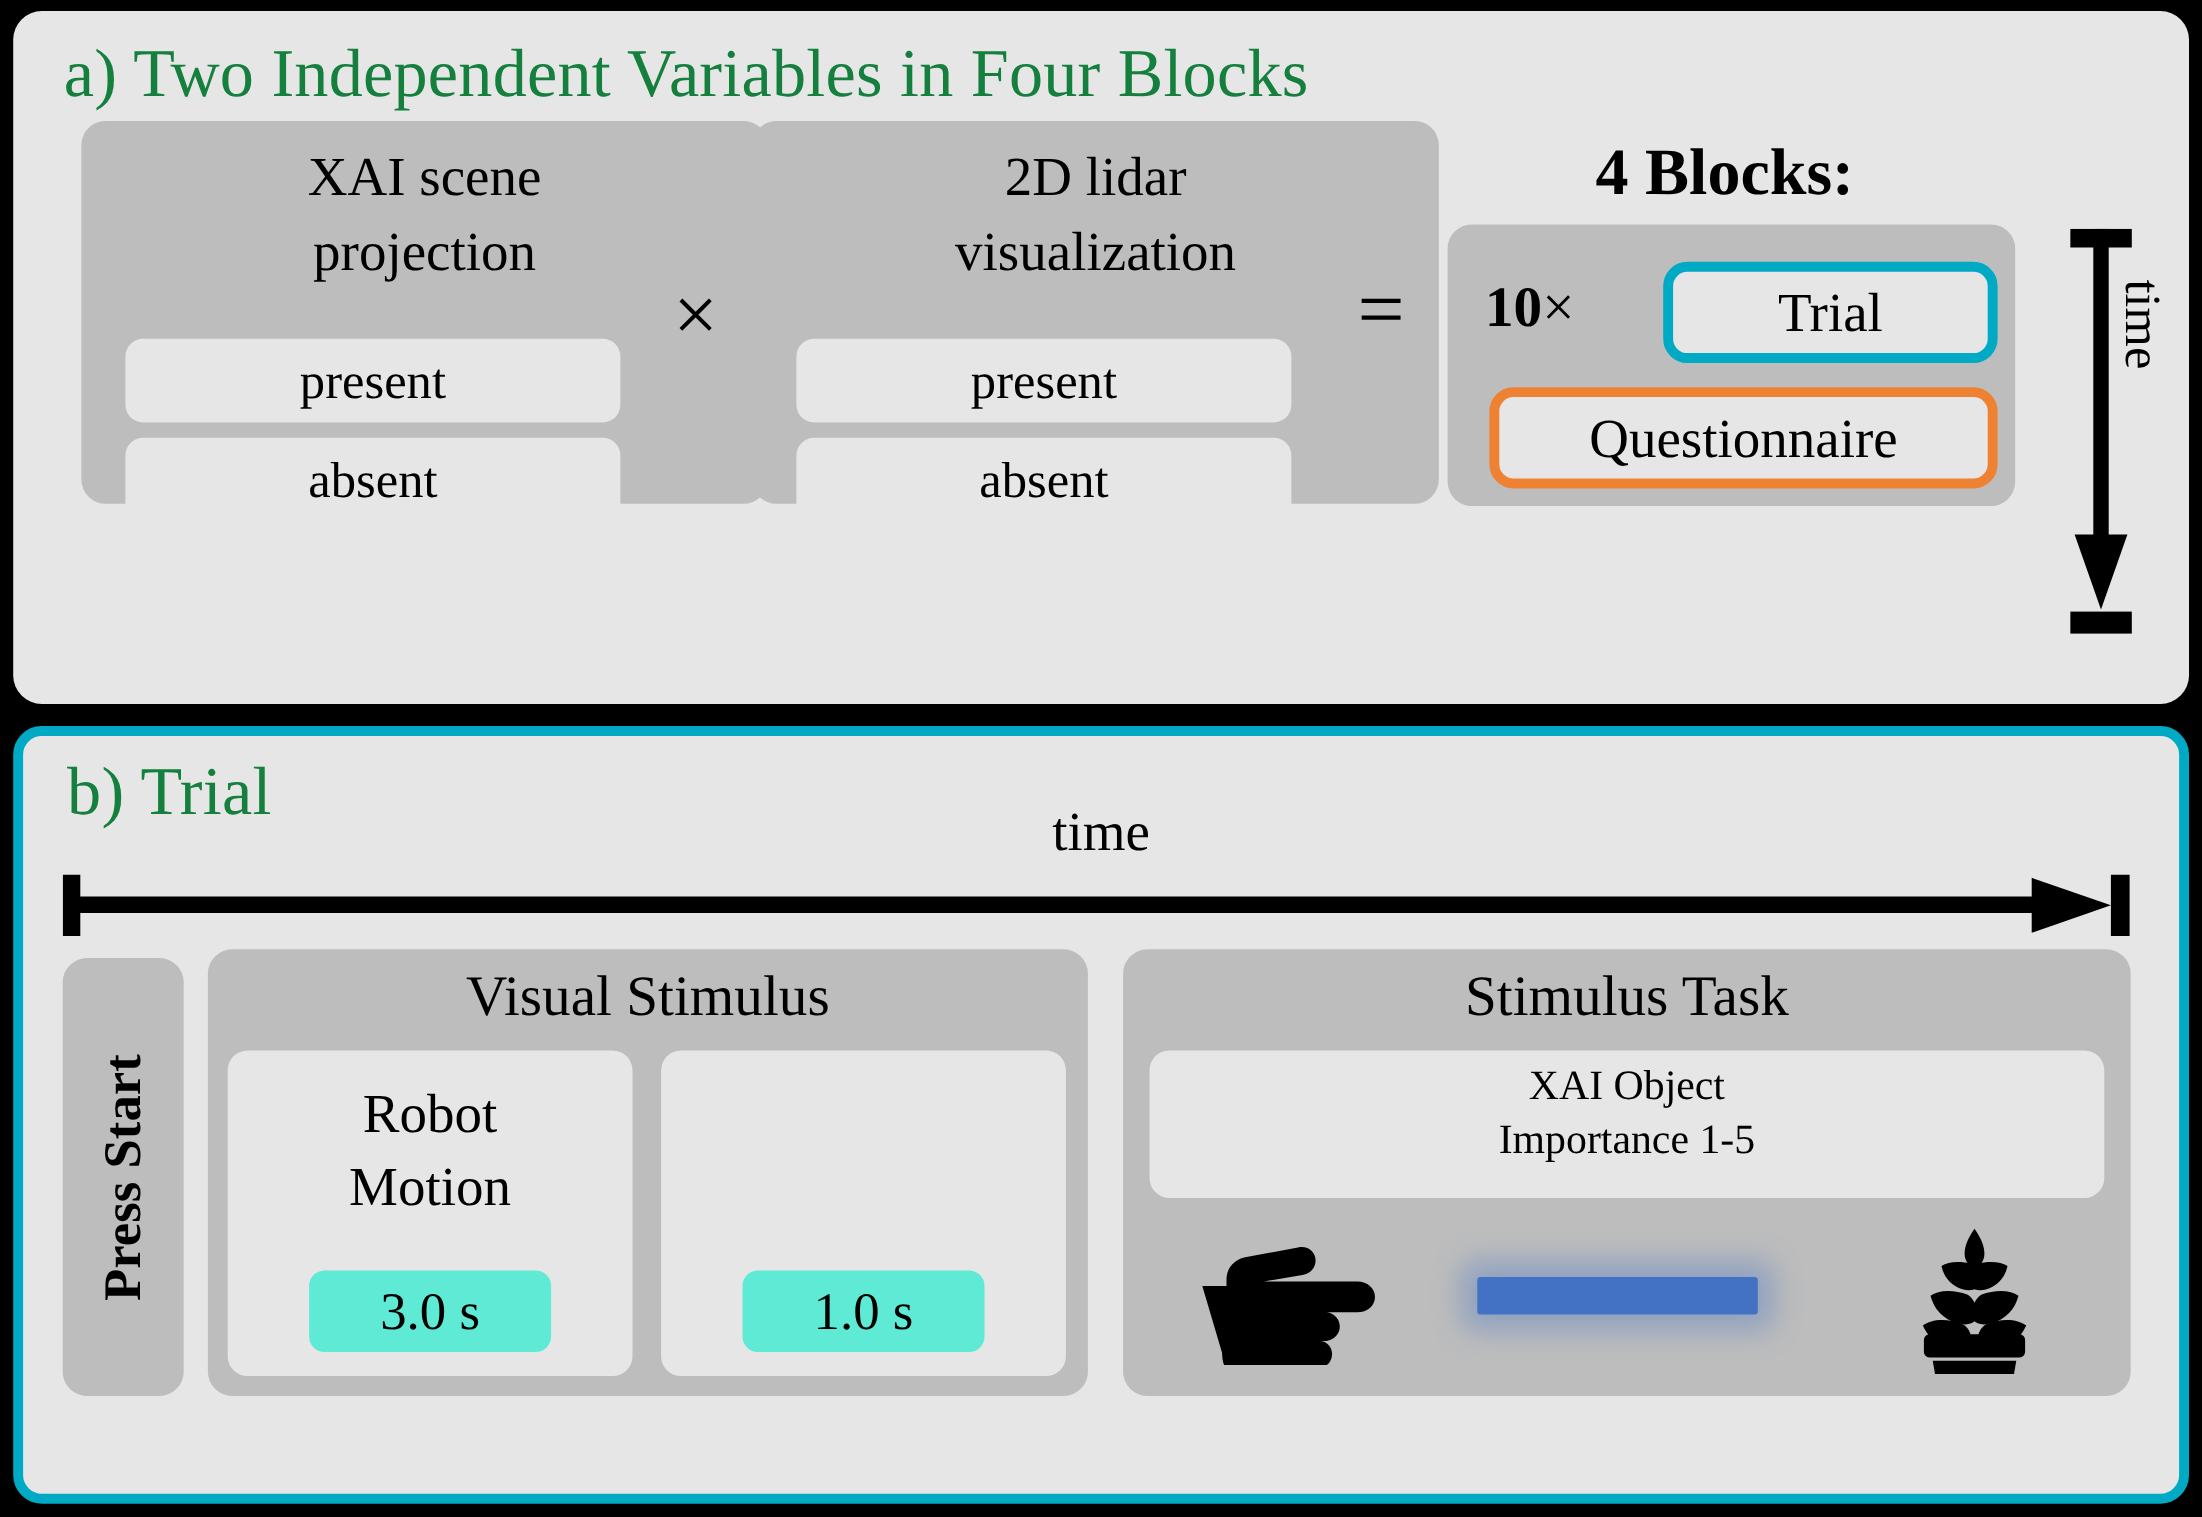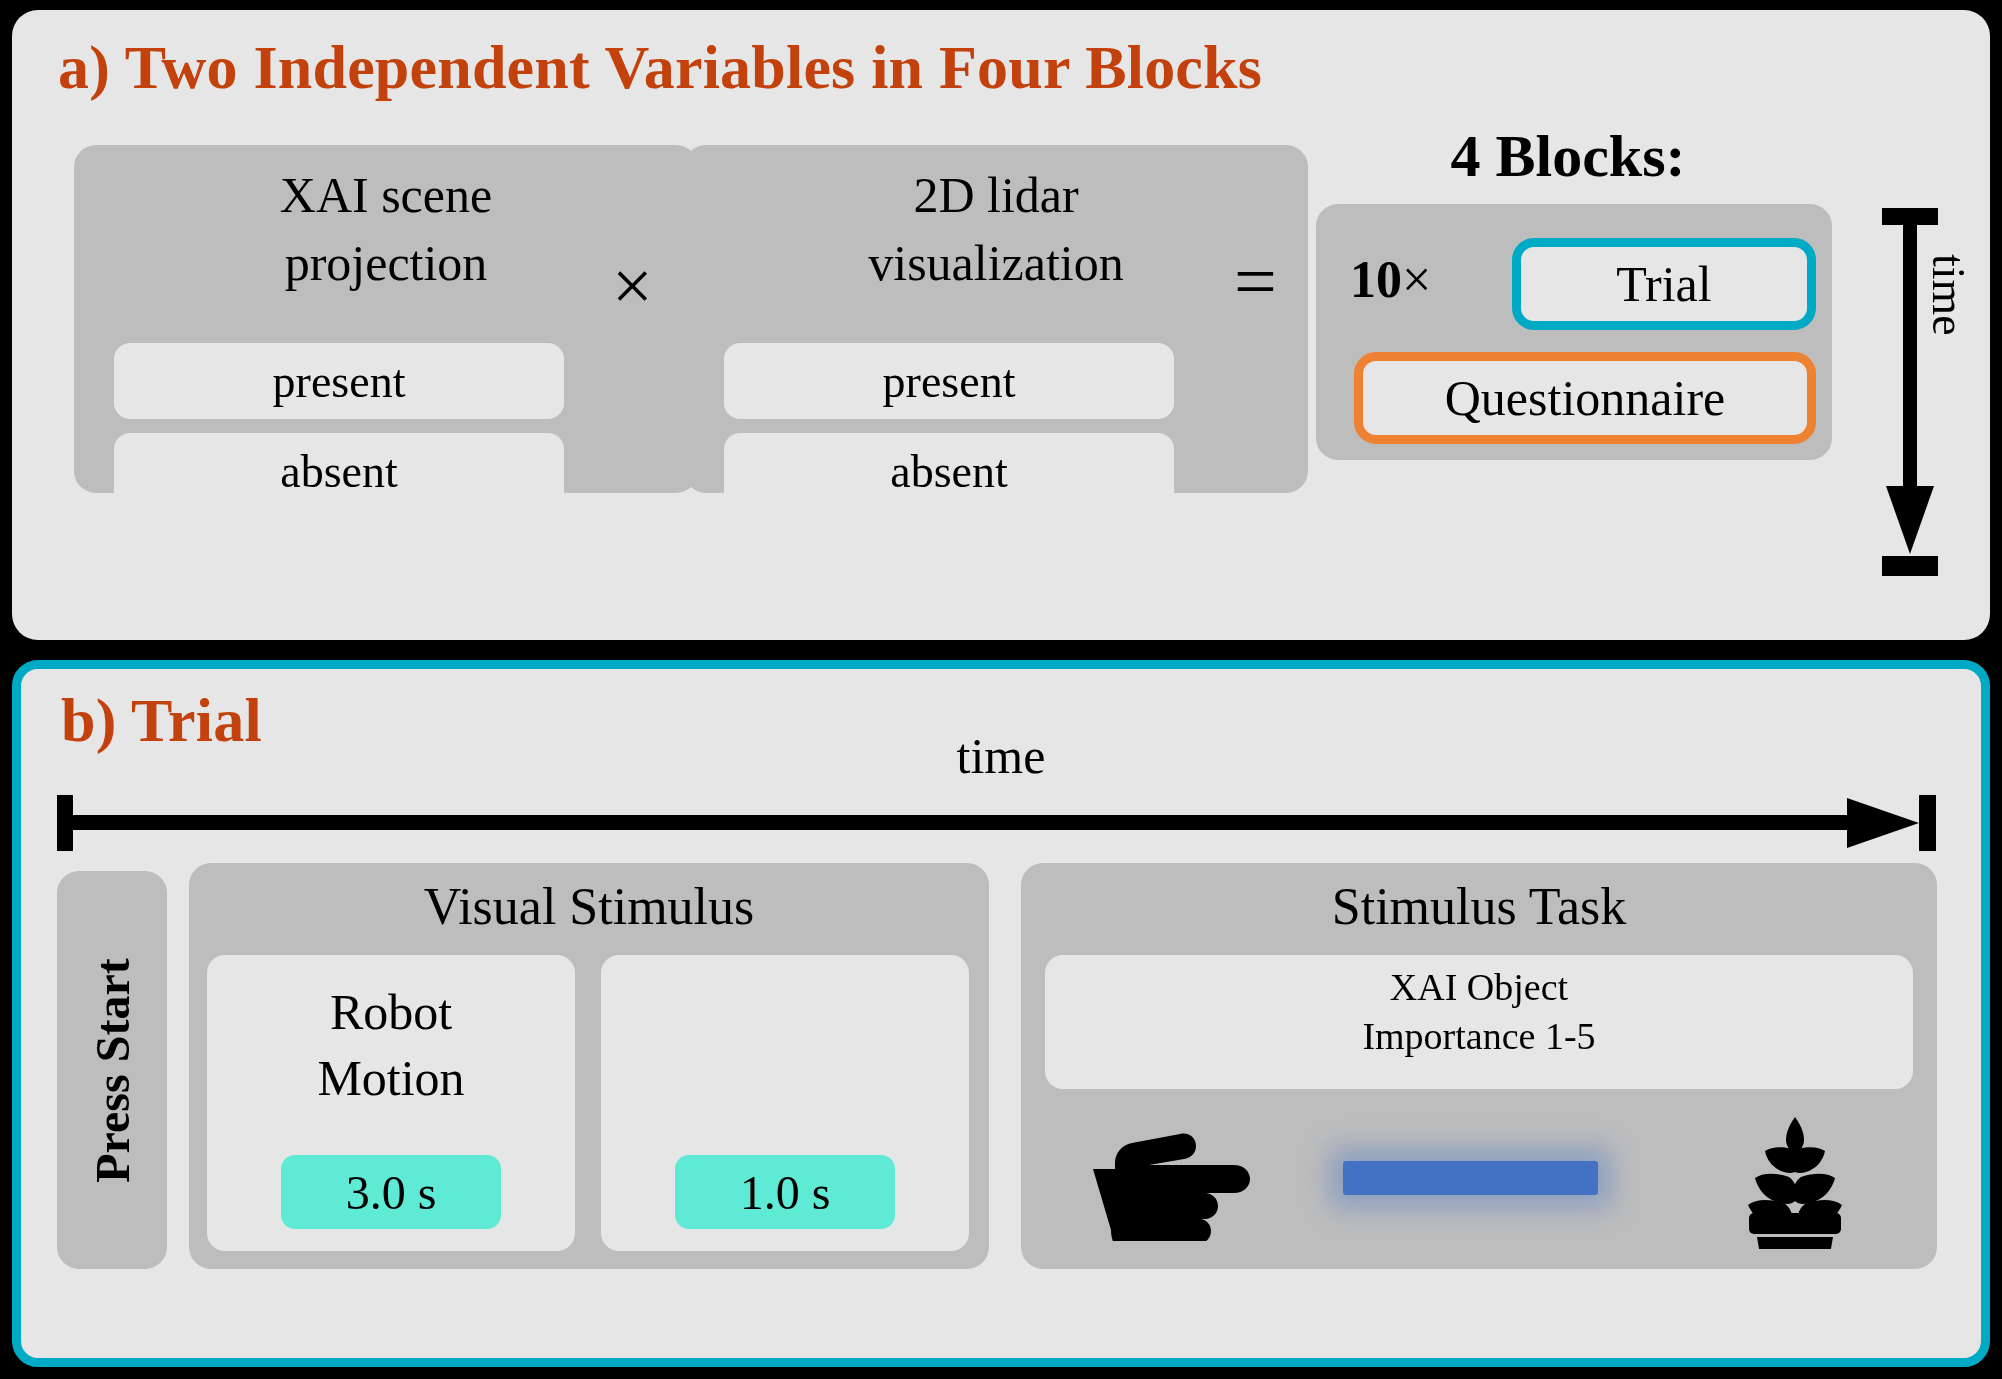--- a/index.html
+++ b/index.html
@@ -40,22 +40,22 @@
     left: 12px;
     top: 660px;
     width: 1978px;
     height: 707px;
     border: 9px solid #00aac4;
   }
 
   
   .panel-title {
     position: absolute;
-    font-weight: bold;
-    color: #c2410c;
+    font-weight: normal;
+    color: #15803d;
     letter-spacing: 0.2px;
     white-space: nowrap;
   }
   #title-a { left: 46px; top: 22px; font-size: 62px; }
   #title-b { left: 40px; top: 16px; font-size: 62px; }
 
   
   .card-mid {
     background: #bdbdbd;
     border-radius: 22px;
@@ -70,21 +70,20 @@
     justify-content: center;
   }
 
   
   .iv-col {
     position: absolute;
     top: 100px;
     width: 624px;
     height: 348px;
     padding: 0;
-    margin-top: 35px;
   }
   #iv-col-1 { left: 62px; }
   #iv-col-2 { left: 672px; }
 
   .iv-head {
     position: absolute;
     left: 0;
     top: 16px;
     width: 100%;
     text-align: center;

